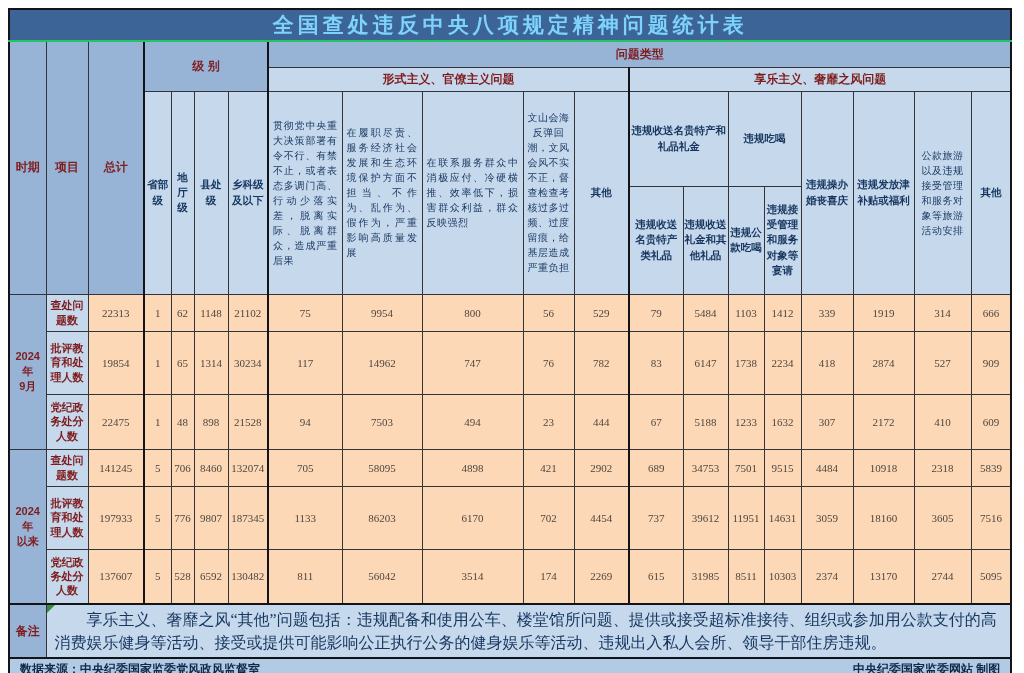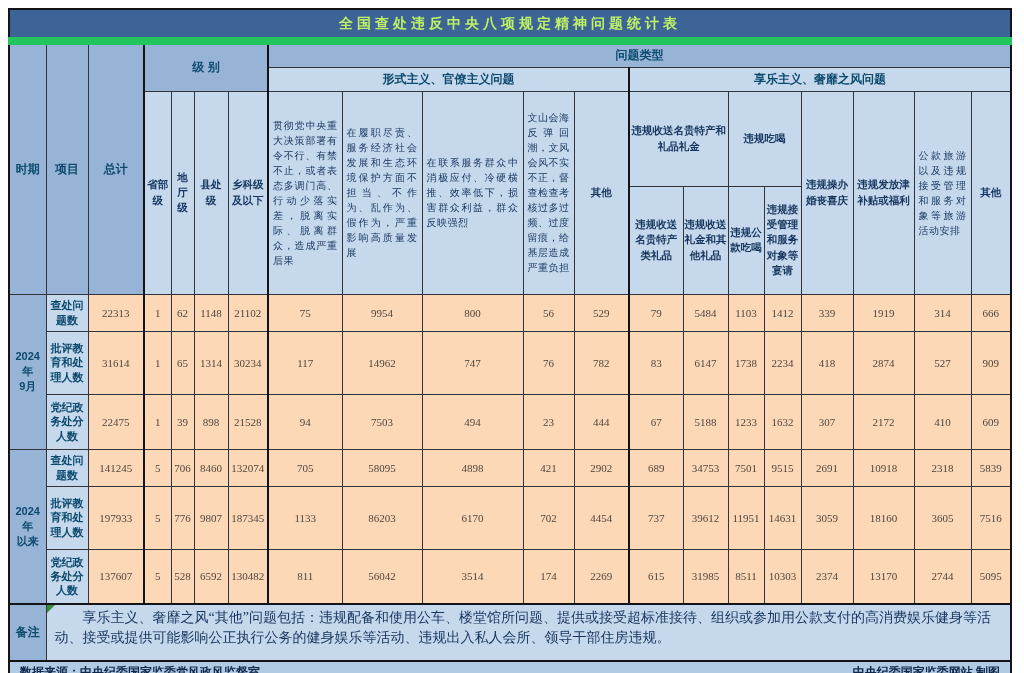--- a/index.html
+++ b/index.html
@@ -1,43 +1,43 @@
 <!DOCTYPE html>
 <html><head>
 <meta charset="utf-8">
 <style>
   html,body{margin:0;padding:0;background:#ffffff;}
   body{width:1024px;height:673px;font-family:"Liberation Sans",sans-serif;position:relative;}
   .sheet{position:absolute;left:8px;top:8px;}
   table{border-collapse:collapse;table-layout:fixed;width:1002px;border:2px solid #141418;}
   td{border:1px solid #33333a;overflow:hidden;padding:1px;vertical-align:middle;word-break:break-all;}
   
-  .title-cell{background:#3d6497;color:#bef264;font-family:"Liberation Serif",serif;
-    font-weight:bold;font-size:14px;text-align:center;letter-spacing:4px;
-    border-bottom:8px solid #22c55e;}
+  .title-cell{background:#3d6497;color:#7dd3fc;font-family:"Liberation Serif",serif;
+    font-weight:bold;font-size:21px;text-align:center;letter-spacing:4px;
+    border-bottom:2px solid #22c55e;}
   
   .hd-m{background:#97b4d7;}
   .hd-l{background:#c5d8ec;}
-  .hd-txt{color:#0c4a6e;font-weight:bold;font-size:12px;text-align:center;line-height:1.25;}
+  .hd-txt{color:#7f1d1d;font-weight:bold;font-size:12px;text-align:center;line-height:1.25;}
   .hd-sm{color:#17365f;font-family:"Liberation Serif",serif;font-weight:bold;font-size:10.5px;text-align:center;line-height:1.45;}
   .desc{color:#17365f;font-family:"Liberation Serif",serif;font-weight:normal;font-size:10px;
     text-align:justify;text-justify:inter-character;line-height:1.5;letter-spacing:0.5px;padding:3px 4px;}
-  .ctr{}
+  .ctr{text-align:center;}
   
   .data{background:#fcd8b6;font-family:"Liberation Serif",serif;font-size:11px;color:#4f463e;text-align:center;}
   .period-cell{font-size:11px;line-height:1.35;}
   .item-cell{font-size:11px;line-height:1.3;margin-top:38px;}
   .line{display:block;}
   
   .bl2{border-left:2px solid #141418;}
   .bt2{border-top:2px solid #141418;}
   
   .remark-label{font-size:12px;margin-left:8px;}
-  .remark-cell{background:#c5d8ec;color:#17365f;font-family:"Liberation Serif",serif;font-size:14px;
-    line-height:1.45;text-align:left;padding:3px 10px 11px 8px;text-indent:2em;position:relative;}
+  .remark-cell{background:#c5d8ec;color:#17365f;font-family:"Liberation Serif",serif;font-size:16px;
+    line-height:1.45;text-align:left;padding:3px 10px 3px 8px;text-indent:2em;position:relative;}
   .corner-marker{position:absolute;left:0;top:0;width:0;height:0;
     border-top:8px solid #3a8a3e;border-right:8px solid transparent;}
   .footer-cell{background:#b2cbe5;border-top:2px solid #141418;padding:2px 10px;}
   .footer-flex{display:flex;justify-content:space-between;align-items:center;
     color:#10284a;font-weight:bold;font-size:12px;}
 </style>
 </head>
 <body>
 
 <div class="sheet">
@@ -128,21 +128,21 @@
     <td class="data">5484</td>
     <td class="data">1103</td>
     <td class="data">1412</td>
     <td class="data">339</td>
     <td class="data">1919</td>
     <td class="data">314</td>
     <td class="data">666</td>
   </tr>
   <tr style="height:63px">
     <td class="hd-l hd-txt item-cell">批评教育和处理人数</td>
-    <td class="data">31614</td>
+    <td class="data">19854</td>
     <td class="data bl2">1</td>
     <td class="data">65</td>
     <td class="data">1314</td>
     <td class="data">30234</td>
     <td class="data bl2">117</td>
     <td class="data">14962</td>
     <td class="data">747</td>
     <td class="data">76</td>
     <td class="data">782</td>
     <td class="data bl2">83</td>
@@ -151,21 +151,21 @@
     <td class="data">2234</td>
     <td class="data">418</td>
     <td class="data">2874</td>
     <td class="data">527</td>
     <td class="data">909</td>
   </tr>
   <tr style="height:55px">
     <td class="hd-l hd-txt item-cell">党纪政务处分人数</td>
     <td class="data">22475</td>
     <td class="data bl2">1</td>
-    <td class="data">39</td>
+    <td class="data">48</td>
     <td class="data">898</td>
     <td class="data">21528</td>
     <td class="data bl2">94</td>
     <td class="data">7503</td>
     <td class="data">494</td>
     <td class="data">23</td>
     <td class="data">444</td>
     <td class="data bl2">67</td>
     <td class="data">5188</td>
     <td class="data">1233</td>
@@ -189,21 +189,21 @@
     <td class="data">132074</td>
     <td class="data bl2">705</td>
     <td class="data">58095</td>
     <td class="data">4898</td>
     <td class="data">421</td>
     <td class="data">2902</td>
     <td class="data bl2">689</td>
     <td class="data">34753</td>
     <td class="data">7501</td>
     <td class="data">9515</td>
-    <td class="data">2691</td>
+    <td class="data">4484</td>
     <td class="data">10918</td>
     <td class="data">2318</td>
     <td class="data">5839</td>
   </tr>
   <tr style="height:63px">
     <td class="hd-l hd-txt item-cell">批评教育和处理人数</td>
     <td class="data">197933</td>
     <td class="data bl2">5</td>
     <td class="data">776</td>
     <td class="data">9807</td>

